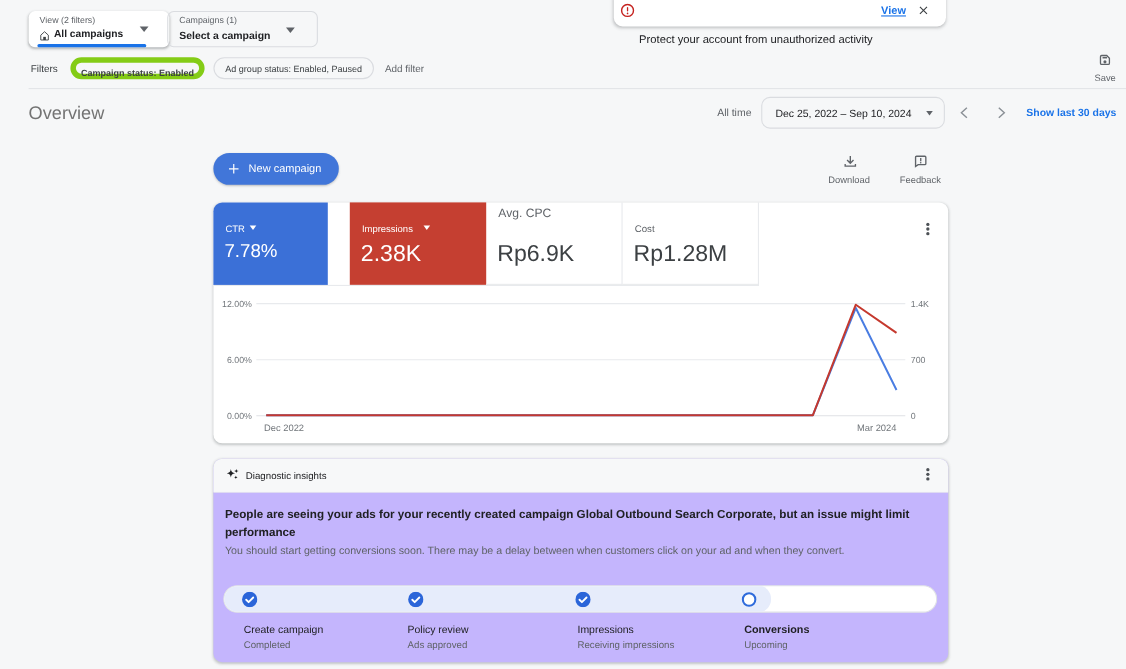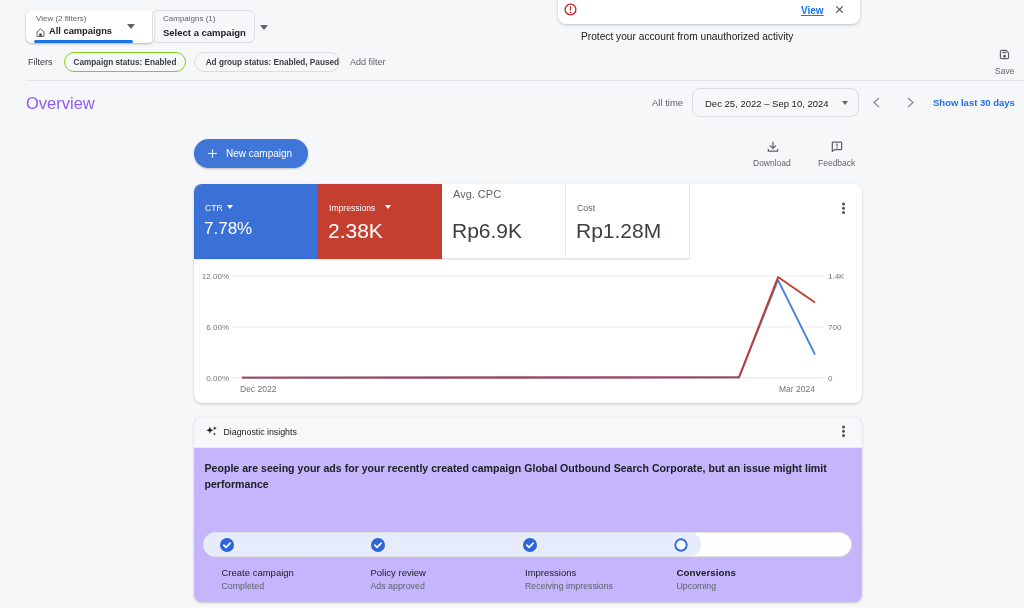--- a/index.html
+++ b/index.html
@@ -14,21 +14,21 @@
   <div class="abs" style="left:10px; top:4px; font-size:8px; color:#5f6368;">View (2 filters)</div>
   <svg class="abs" style="left:9px; top:16.5px;" width="11" height="11" viewBox="0 0 24 24" fill="none" stroke="#3c4043" stroke-width="1.8" stroke-linejoin="miter">
       <path d="M4.5 10.8 L12 4 L19.5 10.8 V20.4 H4.5 Z"></path>
       <rect x="9.4" y="14.2" width="5.2" height="6.2" fill="#3c4043" stroke="none"></rect>
     </svg>
   <div class="abs" style="left:23px; top:16px; font-size:9.3px; font-weight:bold; color:#202124;">All campaigns</div>
   <div class="abs" style="left:101px; top:13.5px; width:0; height:0; border-left:4.2px solid transparent; border-right:4.2px solid transparent; border-top:5px solid #5f6368;"></div>
   <div class="abs" style="left:8px; bottom:0; width:99px; height:3px; background:#1a73e8; border-radius:3px;"></div>
 </div>
 
-<div class="abs" style="left:152px; top:10px; width:103px; height:33px; border:1px solid #dadce0; border-radius:6px;">
+<div class="abs" style="left:152px; top:10px; width:137px; height:33px; border:1px solid #dadce0; border-radius:6px;">
   <div class="abs" style="left:10px; top:3px; font-size:8px; color:#5f6368;">Campaigns (1)</div>
   <div class="abs" style="left:10px; top:16px; font-size:9.5px; font-weight:bold; color:#202124;">Select a campaign</div>
   <div class="abs" style="left:107px; top:13.5px; width:0; height:0; border-left:4.2px solid transparent; border-right:4.2px solid transparent; border-top:5px solid #5f6368;"></div>
 </div>
 
 <div class="abs" style="left:558px; top:-9px; width:302px; height:33px; background:#fff; border-radius:8px; box-shadow:0 1px 3px rgba(60,64,67,.3);">
   <svg class="abs" style="left:6px; top:12px;" width="13" height="13" viewBox="0 0 24 24">
       <circle cx="12" cy="12" r="10" fill="none" stroke="#c5221f" stroke-width="2.4"></circle>
       <rect x="10.9" y="6.2" width="2.2" height="7.6" rx="1.1" fill="#c5221f"></rect>
       <circle cx="12" cy="17" r="1.4" fill="#c5221f"></circle>
@@ -41,27 +41,27 @@
 </div>
 
 <svg class="abs" style="left:998px; top:48px;" width="13" height="13" viewBox="0 0 24 24" fill="none" stroke="#5f6368" stroke-width="2.2">
     <path d="M4.5 6.5 a2 2 0 0 1 2-2 H15 L19.5 9 V17.5 a2 2 0 0 1-2 2 H6.5 a2 2 0 0 1-2-2 Z"></path>
     <rect x="8" y="6.9" width="7.4" height="2.6" fill="#5f6368" stroke="none"></rect>
     <circle cx="12" cy="15.2" r="2.6" fill="#5f6368" stroke="none"></circle>
   </svg>
 <div class="abs" style="left:995px; top:66px; font-size:8.5px; color:#5f6368;">Save</div>
 
 <div class="abs" style="left:28px; top:57px; font-size:9px; color:#3c4043;">Filters</div>
-<div class="abs" style="left:64px; top:52px; width:122px; height:20px; border:1px solid #84cc16; border-radius:10px; font-size:8.2px; font-weight:bold; color:#3c4043; text-align:center; line-height:19px;">Campaign status: Enabled</div>
-<div class="abs" style="left:194px; top:52px; width:146px; height:20px; border:1px solid #dadce0; border-radius:10px; font-size:8.2px; font-weight:bold; color:#3c4043; text-align:right; line-height:19px;">Ad group status: Enabled, Paused</div>
+<div class="abs" style="left:64px; top:52px; width:122px; height:20px; border:5px solid #84cc16; border-radius:10px; font-size:8.2px; font-weight:bold; color:#3c4043; text-align:center; line-height:19px;">Campaign status: Enabled</div>
+<div class="abs" style="left:194px; top:52px; width:146px; height:20px; border:1px solid #dadce0; border-radius:10px; font-size:8.2px; font-weight:normal; color:#3c4043; text-align:center; line-height:19px;">Ad group status: Enabled, Paused</div>
 <div class="abs" style="left:350px; top:57px; font-size:9px; color:#5f6368;">Add filter</div>
 
 <div class="abs" style="left:26px; top:80px; width:998px; height:1px; background:#e3e5e8;"></div>
 
-<div class="abs" style="left:26px; top:93.5px; font-size:16.5px; color:#8b5cf6;">Overview</div>
+<div class="abs" style="left:26px; top:93.5px; font-size:16.5px; color:#737373;">Overview</div>
 <div class="abs" style="left:652px; top:97px; font-size:9.5px; color:#5f6368;">All time</div>
 <div class="abs" style="left:692px; top:88px; width:167px; height:29px; border:1px solid #dadce0; border-radius:8px;">
   <div class="abs" style="left:12px; top:9px; font-size:9.5px; color:#202124;">Dec 25, 2022 – Sep 10, 2024</div>
   <div class="abs" style="left:149px; top:12px; width:0; height:0; border-left:3.5px solid transparent; border-right:3.5px solid transparent; border-top:4.5px solid #5f6368;"></div>
 </div>
 <svg class="abs" style="left:872px; top:97px;" width="10" height="11" viewBox="0 0 10 11" fill="none" stroke="#8a9096" stroke-width="1.3">
     <path d="M7 1 L2 5.5 L7 10"></path>
   </svg>
 <svg class="abs" style="left:905px; top:97px;" width="10" height="11" viewBox="0 0 10 11" fill="none" stroke="#8a9096" stroke-width="1.3">
     <path d="M3 1 L8 5.5 L3 10"></path>
@@ -81,21 +81,21 @@
 <div class="abs" style="left:753px; top:158px; font-size:8.5px; color:#5f6368;">Download</div>
 <svg class="abs" style="left:830px; top:140px;" width="14" height="14" viewBox="0 0 24 24" fill="none" stroke="#5f6368" stroke-width="2.1">
     <path d="M4 5 a1.5 1.5 0 0 1 1.5-1.5 H18.5 A1.5 1.5 0 0 1 20 5 V15 a1.5 1.5 0 0 1-1.5 1.5 H8 L4 19.5 Z"></path>
     <rect x="11" y="6.2" width="2.1" height="5.2" fill="#5f6368" stroke="none"></rect>
     <circle cx="12" cy="13.6" r="1.3" fill="#5f6368" stroke="none"></circle>
   </svg>
 <div class="abs" style="left:818px; top:158px; font-size:8.5px; color:#5f6368;">Feedback</div>
 
 <div class="abs" style="left:194px; top:184px; width:668px; height:219px; background:#fff; border-radius:8px; box-shadow:0 1px 2px rgba(60,64,67,.18), 0 1px 3px rgba(60,64,67,.1);">
 
-  <div class="abs" style="left:0; top:0; width:124px; height:75px; background:#3b70d7; border-radius:8px 0 0 0;">
+  <div class="abs" style="left:0; top:0; width:104px; height:75px; background:#3b70d7; border-radius:8px 0 0 0;">
     <div class="abs" style="left:11px; top:18.5px; font-size:8.6px; color:#fff;">CTR</div>
     <div class="abs" style="left:33px; top:21px; width:0; height:0; border-left:3.5px solid transparent; border-right:3.5px solid transparent; border-top:4.5px solid #fff;"></div>
     <div class="abs" style="left:10px; top:35px; font-size:17px; color:#fff;">7.78%</div>
   </div>
   <div class="abs" style="left:124px; top:0; width:124px; height:75px; background:#c53f31;">
     <div class="abs" style="left:11px; top:18.5px; font-size:8.6px; color:#fff;">Impressions</div>
     <div class="abs" style="left:67px; top:21px; width:0; height:0; border-left:3.5px solid transparent; border-right:3.5px solid transparent; border-top:4.5px solid #fff;"></div>
     <div class="abs" style="left:10px; top:35px; font-size:21px; color:#fff;">2.38K</div>
   </div>
   <div class="abs" style="left:248px; top:0; width:124px; height:75px; border-right:1px solid #e8eaed; border-bottom:1px solid #e8eaed;">
@@ -139,20 +139,21 @@
       <path d="M17.4 13.6 C17.6 15.7 18.4 16.5 20.5 16.7 C18.4 16.9 17.6 17.7 17.4 19.8 C17.2 17.7 16.4 16.9 14.3 16.7 C16.4 16.5 17.2 15.7 17.4 13.6 Z"></path>
     </svg>
   <div class="abs" style="left:29.5px; top:10px; font-size:8.8px; color:#202124;">Diagnostic insights</div>
   <svg class="abs" style="left:646.5px; top:8.2px;" width="5" height="13" viewBox="0 0 5 13">
       <circle cx="2.5" cy="2" r="1.5" fill="#4d5156"></circle>
       <circle cx="2.5" cy="6.2" r="1.5" fill="#4d5156"></circle>
       <circle cx="2.5" cy="10.4" r="1.5" fill="#4d5156"></circle>
     </svg>
 
   <div class="abs" style="left:10.5px; top:42.5px; width:645px; font-size:10.6px; font-weight:bold; color:#202124; line-height:16px;">People are seeing your ads for your recently created campaign Global Outbound Search Corporate, but an issue might limit<br>performance</div>
+  <div class="abs" style="left:10.5px; top:78.5px; font-size:9.7px; color:#5f6368;">You should start getting conversions soon. There may be a delay between when customers click on your ad and when they convert.</div>
 
   <div class="abs" style="left:9px; top:114.5px; width:649px; height:25px; border:1px solid #e0e2e6; border-radius:12.5px; background:#fff; overflow:hidden;">
     <div class="abs" style="left:-1px; top:-1px; width:498px; height:25px; background:#e6ecfb; border-radius:0 12.5px 12.5px 0;"></div>
   </div>
   <svg class="abs" style="left:25.6px; top:120.8px;" width="14" height="14" viewBox="0 0 14 14">
       <circle cx="7" cy="7" r="7" fill="#2b65d9"></circle>
       <path d="M3.8 7.2 L6 9.4 L10.2 5.2" fill="none" stroke="#fff" stroke-width="1.7" stroke-linecap="round" stroke-linejoin="round"></path>
     </svg>
   <svg class="abs" style="left:177.4px; top:120.8px;" width="14" height="14" viewBox="0 0 14 14">
       <circle cx="7" cy="7" r="7" fill="#2b65d9"></circle>

